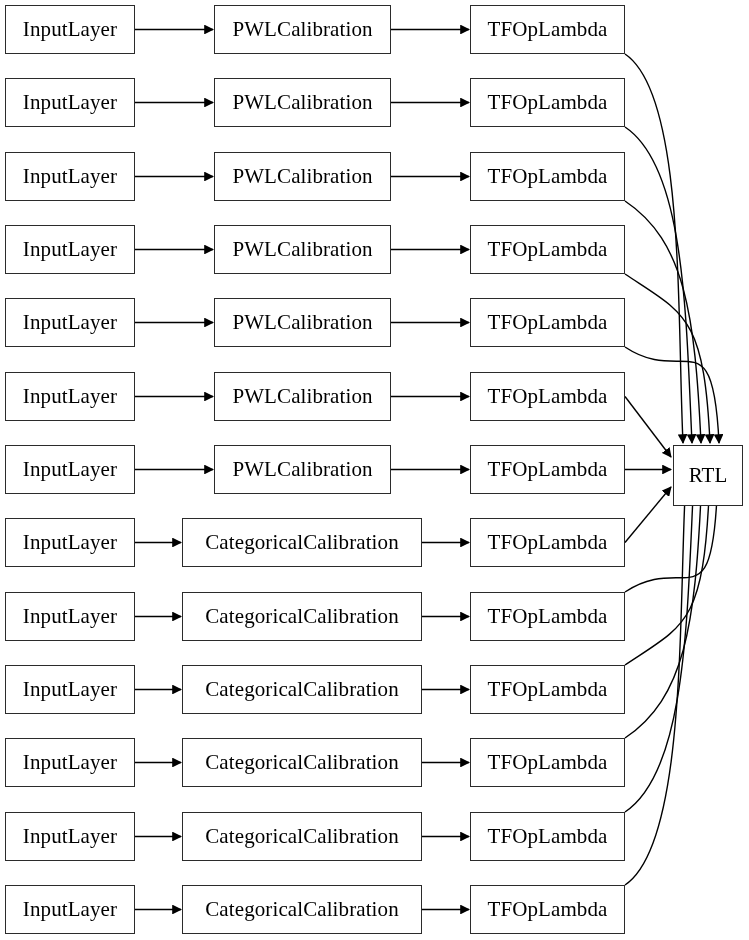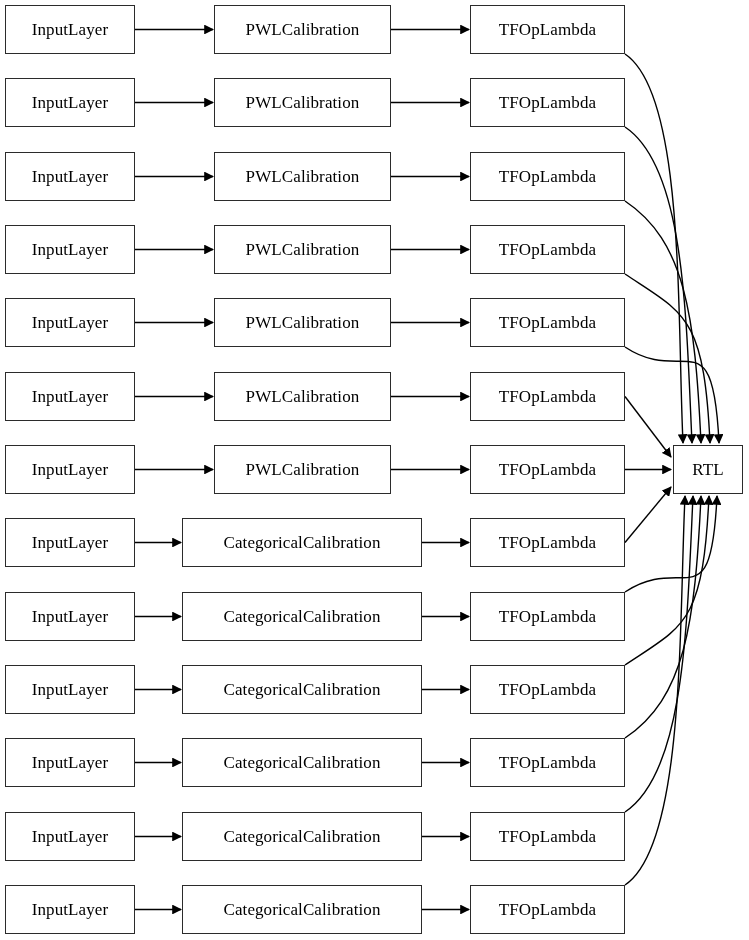--- a/index.html
+++ b/index.html
@@ -26,21 +26,21 @@
   .node {
     position: absolute;
     box-sizing: border-box;
     background: #ffffff;
     border: 1px solid #2b2b2b;
     display: flex;
     align-items: center;
     justify-content: center;
     color: #000000;
     font-family: "Liberation Serif", "DejaVu Serif", serif;
-    font-size: 17px;
+    font-size: 21px;
     line-height: 1;
     white-space: nowrap;
     letter-spacing: 0.1px;
   }
   .node-label {
     display: block;
   }
 </style>
 </head>
 <body>
@@ -207,18 +207,18 @@
       </div>
       <div class="node" style="left: 5px; top: 885px; width: 130px; height: 49px;">
         <span class="node-label">InputLayer</span>
       </div>
       <div class="node" style="left: 182px; top: 885px; width: 240px; height: 49px;">
         <span class="node-label">CategoricalCalibration</span>
       </div>
       <div class="node" style="left: 470px; top: 885px; width: 155px; height: 49px;">
         <span class="node-label">TFOpLambda</span>
       </div>
-      <div class="node" style="left: 673px; top: 445px; width: 70px; height: 49px;">
+      <div class="node" style="left: 673px; top: 445px; width: 70px; height: 61px;">
         <span class="node-label">RTL</span>
       </div>
     </div>
 
 </div>
 
 </body></html>

